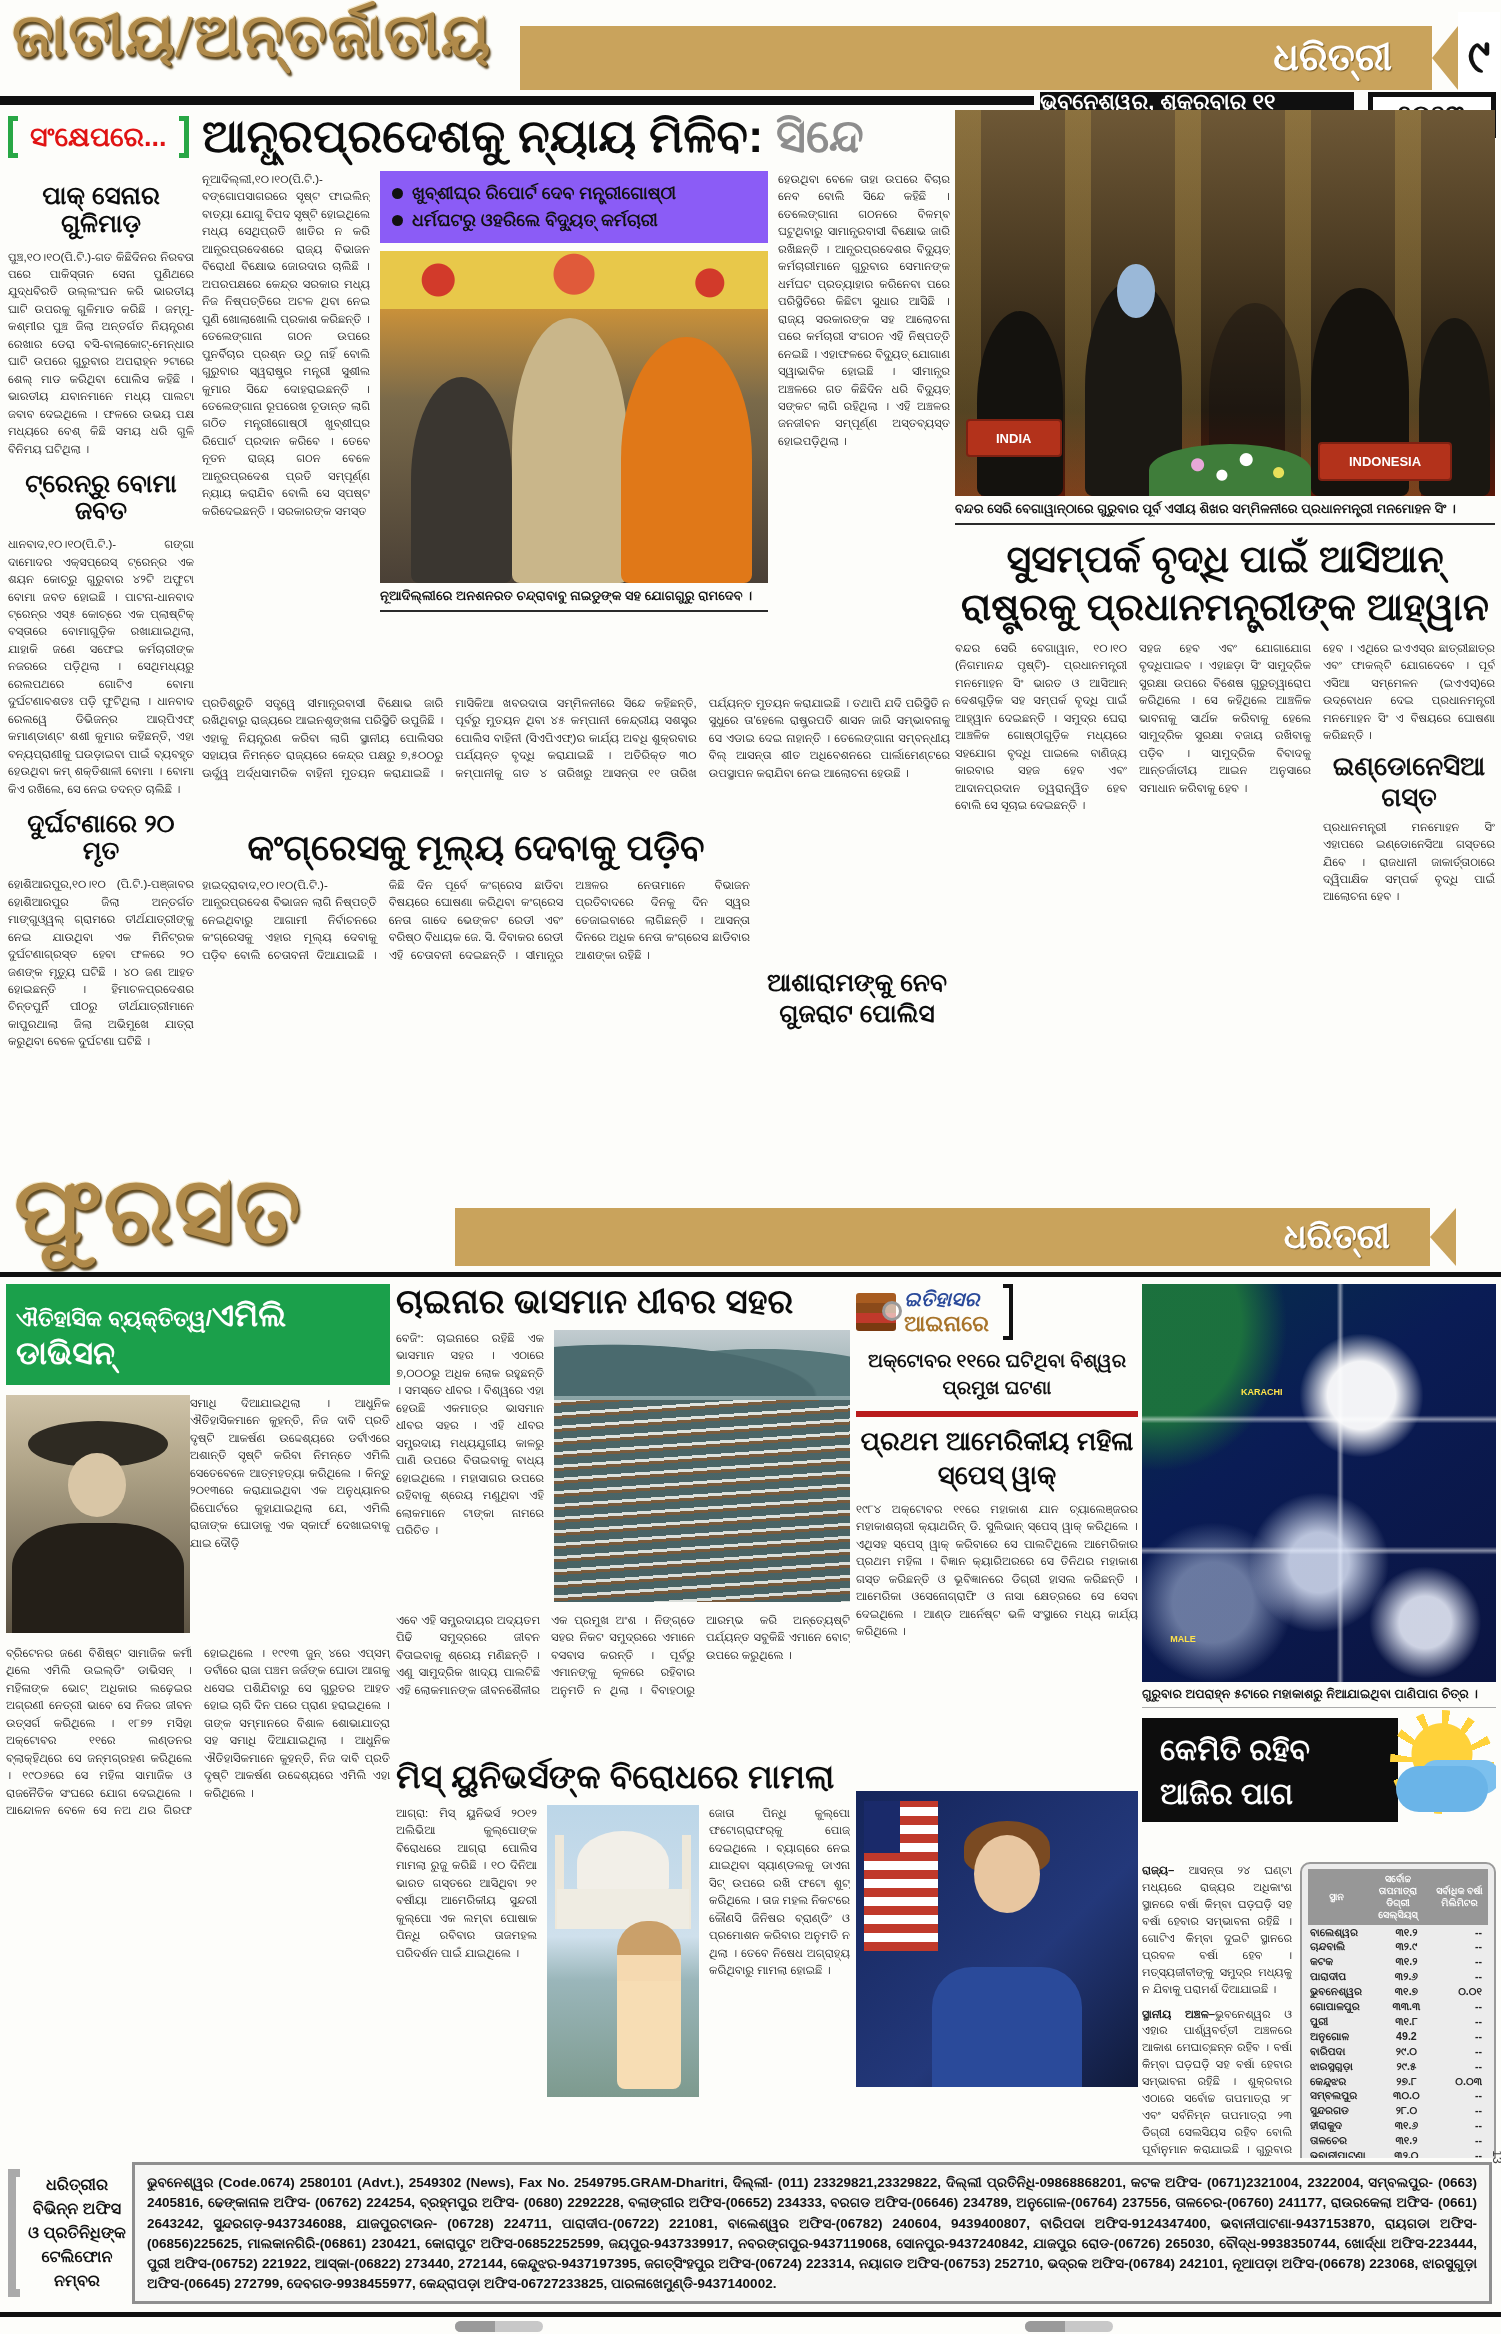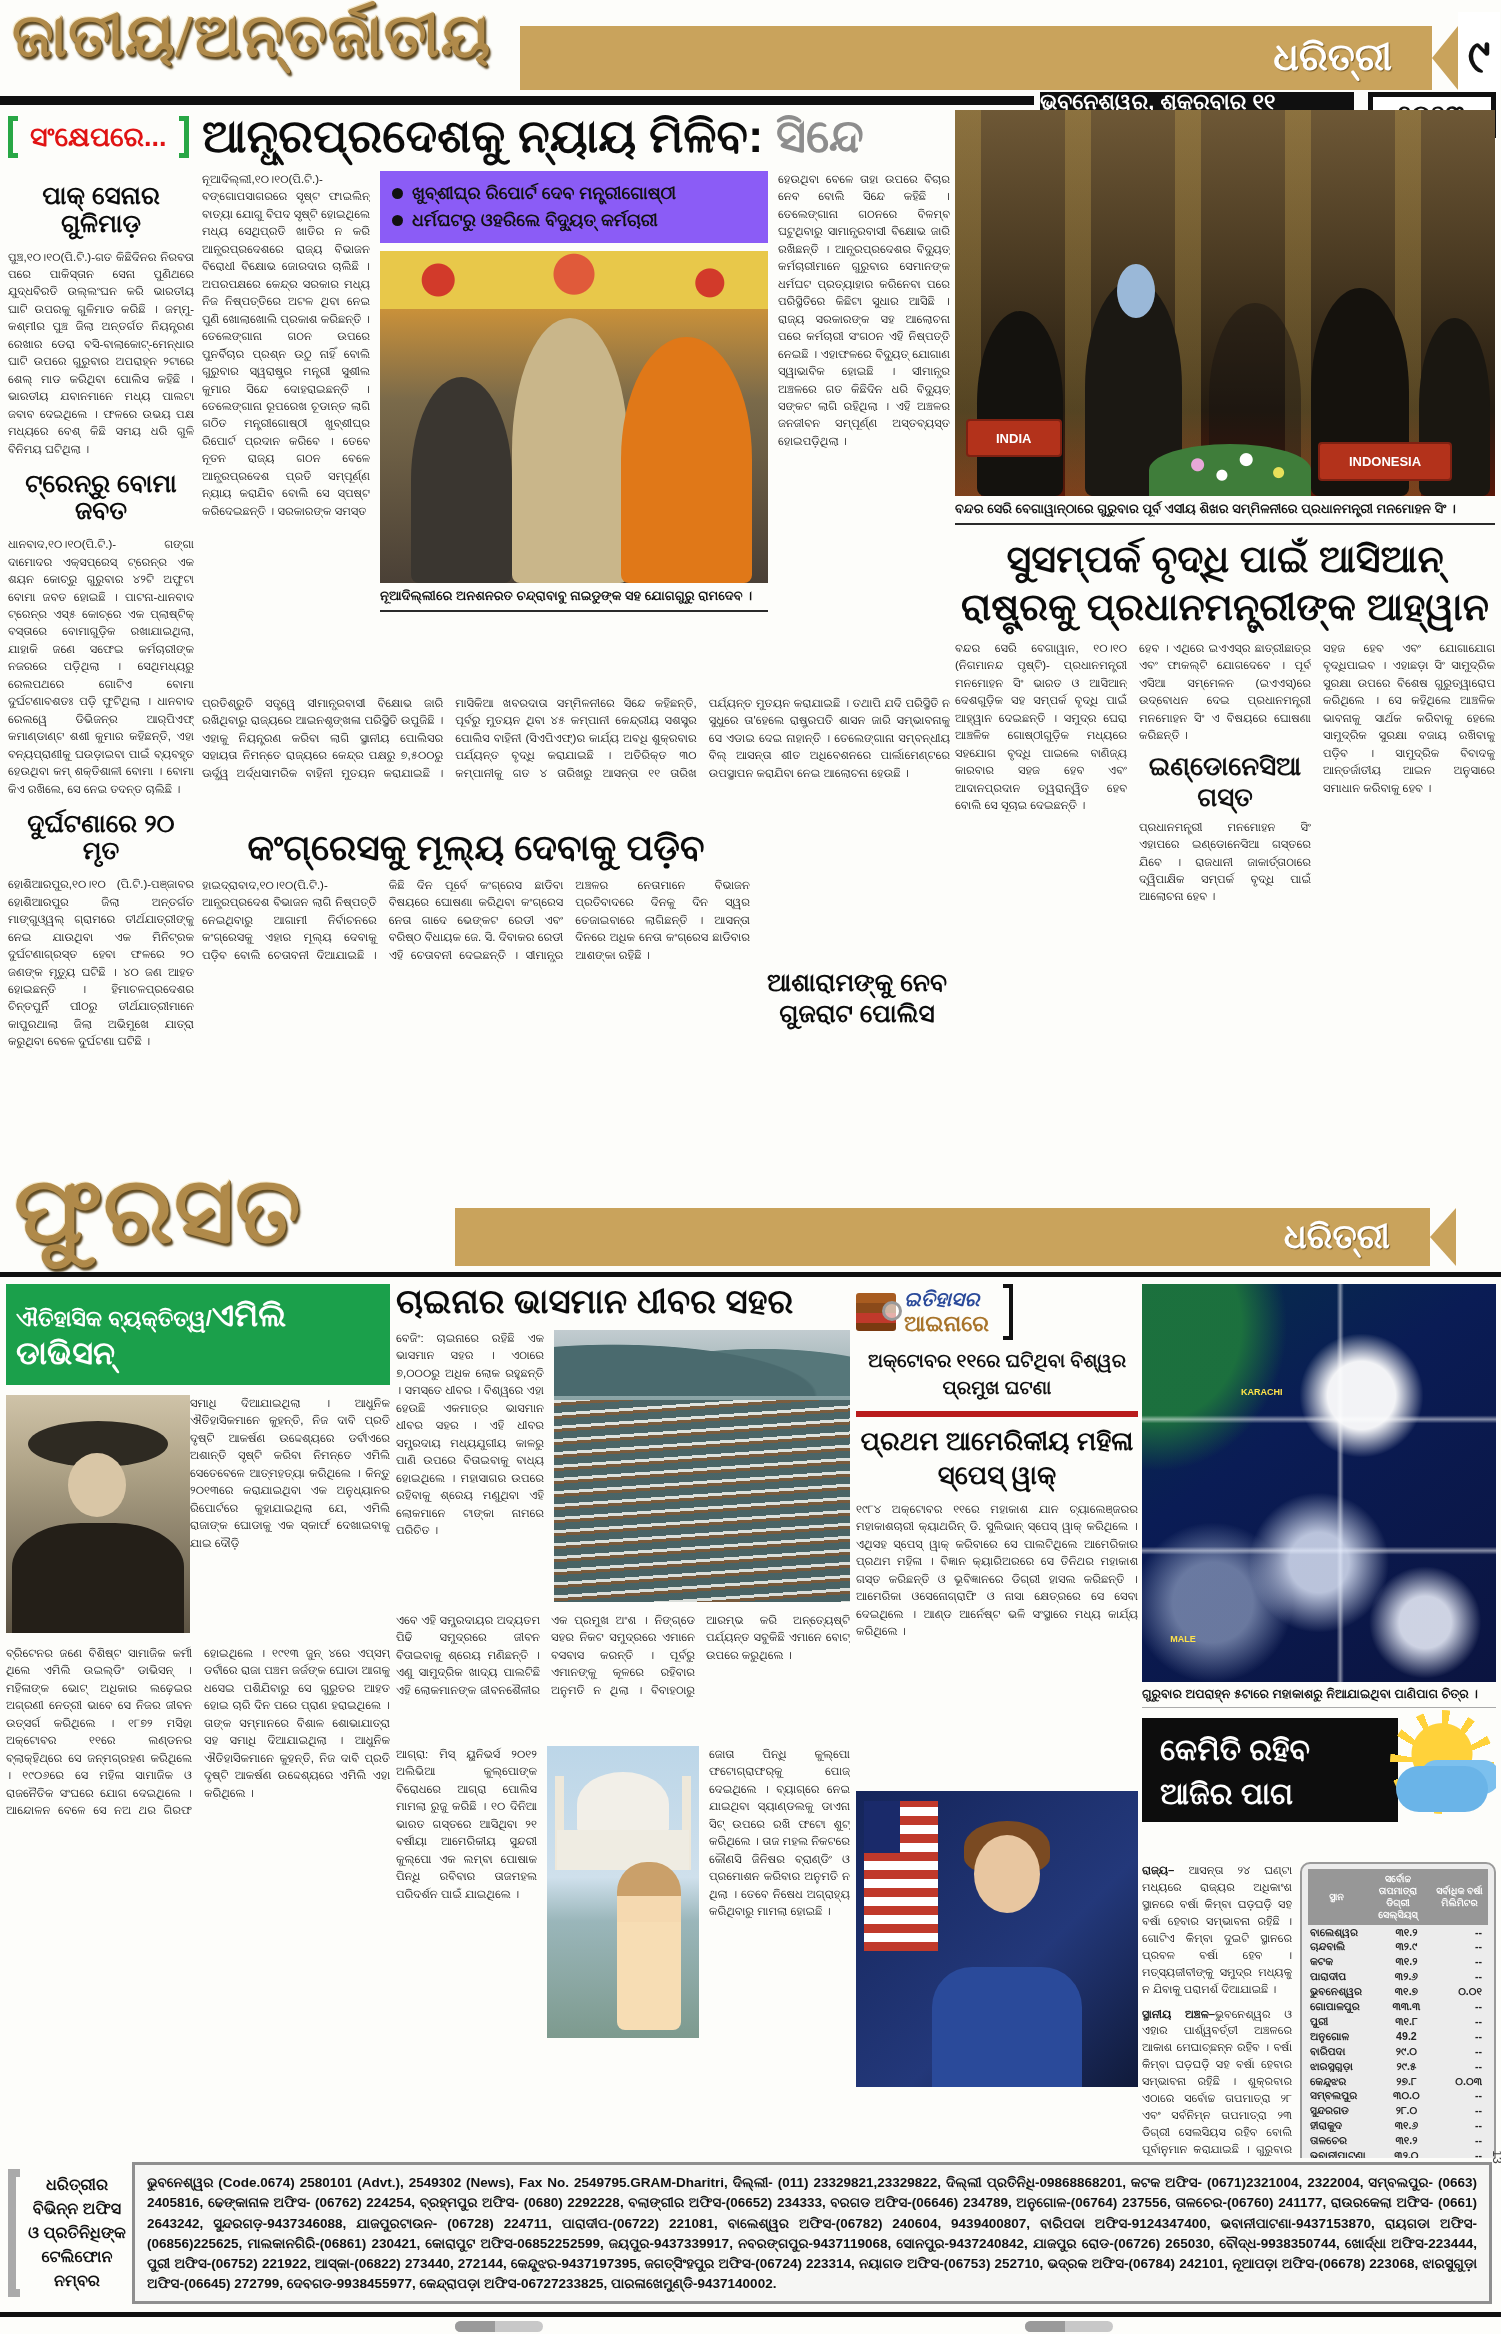--- a/index.html
+++ b/index.html
@@ -235,26 +235,26 @@
       <div class="person" style="left:66%;top:46%;width:18%;height:54%;background:#15120d;"></div>
       <div class="person" style="left:86%;top:54%;width:13%;height:46%;background:#1a1711;"></div>
       <div class="nameplate" style="left:2%;bottom:10%;width:17%;height:9%;">INDIA</div>
       <div class="nameplate" style="right:8%;bottom:4%;width:24%;height:9%;">INDONESIA</div>
       <div class="flowers"></div>
     </div>
     <div class="cap">ବନ୍ଦର ସେରି ବେଗାୱାନ୍‌ଠାରେ ଗୁରୁବାର ପୂର୍ବ ଏସୀୟ ଶିଖର ସମ୍ମିଳନୀରେ ପ୍ରଧାନମନ୍ତ୍ରୀ ମନମୋହନ ସିଂ ।</div>
     <h2>ସୁସମ୍ପର୍କ ବୃଦ୍ଧି ପାଇଁ ଆସିଆନ୍ ରାଷ୍ଟ୍ରକୁ ପ୍ରଧାନମନ୍ତ୍ରୀଙ୍କ ଆହ୍ୱାନ</h2>
     <div class="asean-cols">
       <div class="c body-txt">ବନ୍ଦର ସେରି ବେଗାୱାନ, ୧୦।୧୦ (ନିଗମାନନ୍ଦ ପୃଷ୍ଟି)- ପ୍ରଧାନମନ୍ତ୍ରୀ ମନମୋହନ ସିଂ ଭାରତ ଓ ଆସିଆନ୍ ଦେଶଗୁଡ଼ିକ ସହ ସମ୍ପର୍କ ବୃଦ୍ଧି ପାଇଁ ଆହ୍ୱାନ ଦେଇଛନ୍ତି । ସମୁଦ୍ର ଘେରା ଆଞ୍ଚଳିକ ଗୋଷ୍ଠୀଗୁଡ଼ିକ ମଧ୍ୟରେ ସହଯୋଗ ବୃଦ୍ଧି ପାଇଲେ ବାଣିଜ୍ୟ କାରବାର ସହଜ ହେବ ଏବଂ ଆଦାନପ୍ରଦାନ ତ୍ୱରାନ୍ୱିତ ହେବ ବୋଲି ସେ ସୂଚାଇ ଦେଇଛନ୍ତି ।</div>
+      <div class="c body-txt">ସହଜ ହେବ ଏବଂ ଯୋଗାଯୋଗ ବୃଦ୍ଧିପାଇବ । ଏହାଛଡ଼ା ସିଂ ସାମୁଦ୍ରିକ ସୁରକ୍ଷା ଉପରେ ବିଶେଷ ଗୁରୁତ୍ୱାରୋପ କରିଥିଲେ । ସେ କହିଥିଲେ ଆଞ୍ଚଳିକ ଭାବନାକୁ ସାର୍ଥକ କରିବାକୁ ହେଲେ ସାମୁଦ୍ରିକ ସୁରକ୍ଷା ବଜାୟ ରଖିବାକୁ ପଡ଼ିବ । ସାମୁଦ୍ରିକ ବିବାଦକୁ ଆନ୍ତର୍ଜାତୀୟ ଆଇନ ଅନୁସାରେ ସମାଧାନ କରିବାକୁ ହେବ ।</div>
       <div class="c">
         <div class="body-txt">ହେବ । ଏଥିରେ ଇଏଏସ୍‌ର ଛାତ୍ରୀଛାତ୍ର ଏବଂ ଫାକଲ୍ଟି ଯୋଗଦେବେ । ପୂର୍ବ ଏସିଆ ସମ୍ମେଳନ (ଇଏଏସ୍)ରେ ଉଦ୍‌ବୋଧନ ଦେଇ ପ୍ରଧାନମନ୍ତ୍ରୀ ମନମୋହନ ସିଂ ଏ ବିଷୟରେ ଘୋଷଣା କରିଛନ୍ତି ।</div>
         <div class="subhead">ଇଣ୍ଡୋନେସିଆ ଗସ୍ତ</div>
         <div class="body-txt">ପ୍ରଧାନମନ୍ତ୍ରୀ ମନମୋହନ ସିଂ ଏହାପରେ ଇଣ୍ଡୋନେସିଆ ଗସ୍ତରେ ଯିବେ । ରାଜଧାନୀ ଜାକାର୍ତ୍ତାଠାରେ ଦ୍ୱିପାକ୍ଷିକ ସମ୍ପର୍କ ବୃଦ୍ଧି ପାଇଁ ଆଲୋଚନା ହେବ ।</div>
       </div>
-      <div class="c body-txt">ସହଜ ହେବ ଏବଂ ଯୋଗାଯୋଗ ବୃଦ୍ଧିପାଇବ । ଏହାଛଡ଼ା ସିଂ ସାମୁଦ୍ରିକ ସୁରକ୍ଷା ଉପରେ ବିଶେଷ ଗୁରୁତ୍ୱାରୋପ କରିଥିଲେ । ସେ କହିଥିଲେ ଆଞ୍ଚଳିକ ଭାବନାକୁ ସାର୍ଥକ କରିବାକୁ ହେଲେ ସାମୁଦ୍ରିକ ସୁରକ୍ଷା ବଜାୟ ରଖିବାକୁ ପଡ଼ିବ । ସାମୁଦ୍ରିକ ବିବାଦକୁ ଆନ୍ତର୍ଜାତୀୟ ଆଇନ ଅନୁସାରେ ସମାଧାନ କରିବାକୁ ହେବ ।</div>
     </div>
   </div>
 
   <div class="gold-title" id="mast2-title">ଫୁରସତ</div>
   <div class="tanbar" id="brand2">
     <span class="brandname" style="font-size:34px;">ଧରିତ୍ରୀ</span>
   </div>
   <div class="notch" id="notch2"></div>
   <div class="rule" id="rule2"></div>
 
@@ -276,20 +276,21 @@
   <div id="china">
     <h2 class="ch">ଚାଇନାର ଭାସମାନ ଧୀବର ସହର</h2>
     <div class="china-row">
       <div class="china-col-l body-txt">ବେଜିଂ: ଚାଇନାରେ ରହିଛି ଏକ ଭାସମାନ ସହର । ଏଠାରେ ୭,୦୦୦ରୁ ଅଧିକ ଲୋକ ରହୁଛନ୍ତି । ସମସ୍ତେ ଧୀବର । ବିଶ୍ୱରେ ଏହା ହେଉଛି ଏକମାତ୍ର ଭାସମାନ ଧୀବର ସହର । ଏହି ଧୀବର ସମ୍ପ୍ରଦାୟ ମଧ୍ୟଯୁଗୀୟ କାଳରୁ ପାଣି ଉପରେ ବିତାଇବାକୁ ବାଧ୍ୟ ହୋଇଥିଲେ । ମହାସାଗର ଉପରେ ରହିବାକୁ ଶ୍ରେୟ ମଣୁଥିବା ଏହି ଲୋକମାନେ ଟାଙ୍କା ନାମରେ ପରିଚିତ ।</div>
       <div class="photo photo-floating">
         <div class="mounts"></div>
         <div class="boats"></div>
       </div>
     </div>
     <div class="china-cols body-txt">ଏବେ ଏହି ସମ୍ପ୍ରଦାୟର ଅଦ୍ୟତମ ପିଢି ସମୁଦ୍ରରେ ଜୀବନ ବିତାଇବାକୁ ଶ୍ରେୟ ମଣିଛନ୍ତି । ଏଣୁ ସାମୁଦ୍ରିକ ଖାଦ୍ୟ ପାଲଟିଛି ଏହି ଲୋକମାନଙ୍କ ଜୀବନଶୈଳୀର ଏକ ପ୍ରମୁଖ ଅଂଶ । ନିଙ୍ଗ୍‌ଡେ ସହର ନିକଟ ସମୁଦ୍ରରେ ଏମାନେ ବସବାସ କରନ୍ତି । ପୂର୍ବରୁ ଏମାନଙ୍କୁ କୂଳରେ ରହିବାର ଅନୁମତି ନ ଥିଲା । ବିବାହଠାରୁ ଆରମ୍ଭ କରି ଅନ୍ତ୍ୟେଷ୍ଟି ପର୍ଯ୍ୟନ୍ତ ସବୁକିଛି ଏମାନେ ବୋଟ୍ ଉପରେ କରୁଥିଲେ ।</div>
+    <h2 class="mu">ମିସ୍ ୟୁନିଭର୍ସଙ୍କ ବିରୋଧରେ ମାମଲା</h2>
     <div class="missu-row">
       <div class="missu-col body-txt">ଆଗ୍ରା: ମିସ୍ ୟୁନିଭର୍ସ ୨୦୧୨ ଅଲିଭିଆ କୁଲ୍‌ପୋଙ୍କ ବିରୋଧରେ ଆଗ୍ରା ପୋଲିସ ମାମଲା ରୁଜୁ କରିଛି । ୧୦ ଦିନିଆ ଭାରତ ଗସ୍ତରେ ଆସିଥିବା ୨୧ ବର୍ଷୀୟା ଆମେରିକୀୟ ସୁନ୍ଦରୀ କୁଲ୍‌ପୋ ଏକ ଲମ୍ବା ପୋଷାକ ପିନ୍ଧି ରବିବାର ତାଜମହଲ ପରିଦର୍ଶନ ପାଇଁ ଯାଇଥିଲେ ।</div>
       <div class="photo photo-taj">
         <div class="min1"></div>
         <div class="min2"></div>
         <div class="dome"></div>
         <div class="base"></div>
         <div class="lady"></div>
       </div>
       <div class="missu-col body-txt">ଜୋତା ପିନ୍ଧି କୁଲ୍‌ପୋ ଫଟୋଗ୍ରାଫର୍‌କୁ ପୋଜ୍ ଦେଇଥିଲେ । ବ୍ୟାଗ୍‌ରେ ନେଇ ଯାଇଥିବା ସ୍ୟାଣ୍ଡଲକୁ ଡାଏନା ସିଟ୍ ଉପରେ ରଖି ଫଟୋ ଶୁଟ୍ କରିଥିଲେ । ତାଜ ମହଲ ନିକଟରେ କୌଣସି ଜିନିଷର ବ୍ରାଣ୍ଡିଂ ଓ ପ୍ରମୋଶନ କରିବାର ଅନୁମତି ନ ଥିଲା । ତେବେ ନିଷେଧ ଅଗ୍ରାହ୍ୟ କରିଥିବାରୁ ମାମଲା ହୋଇଛି ।</div>

